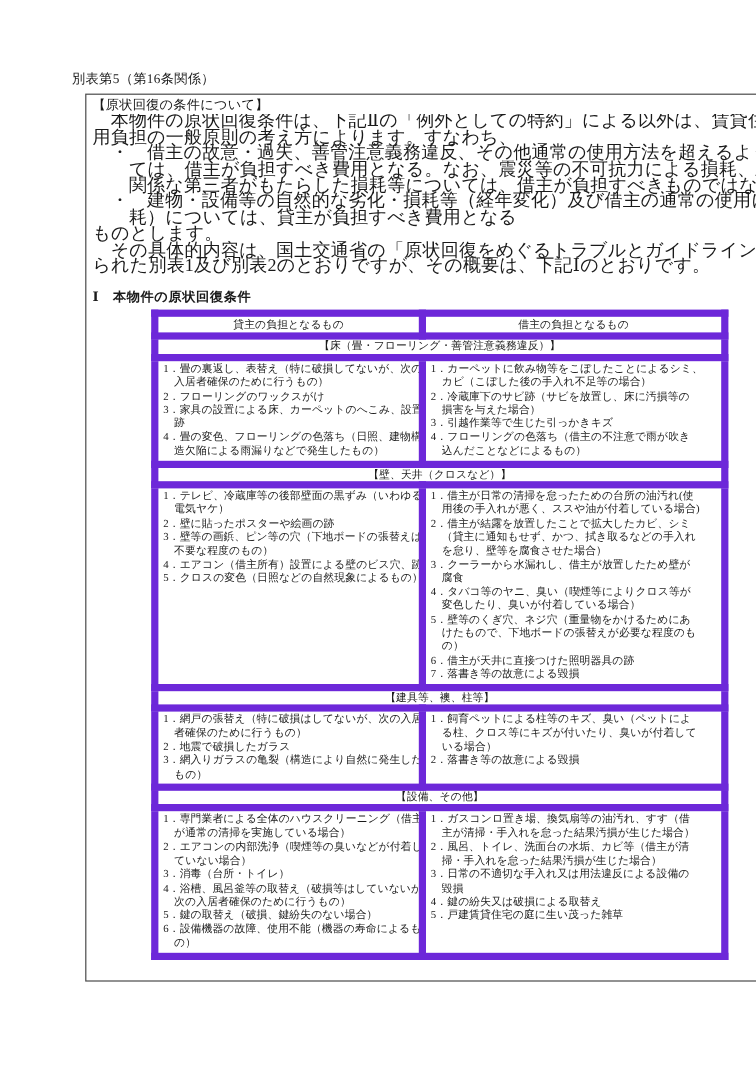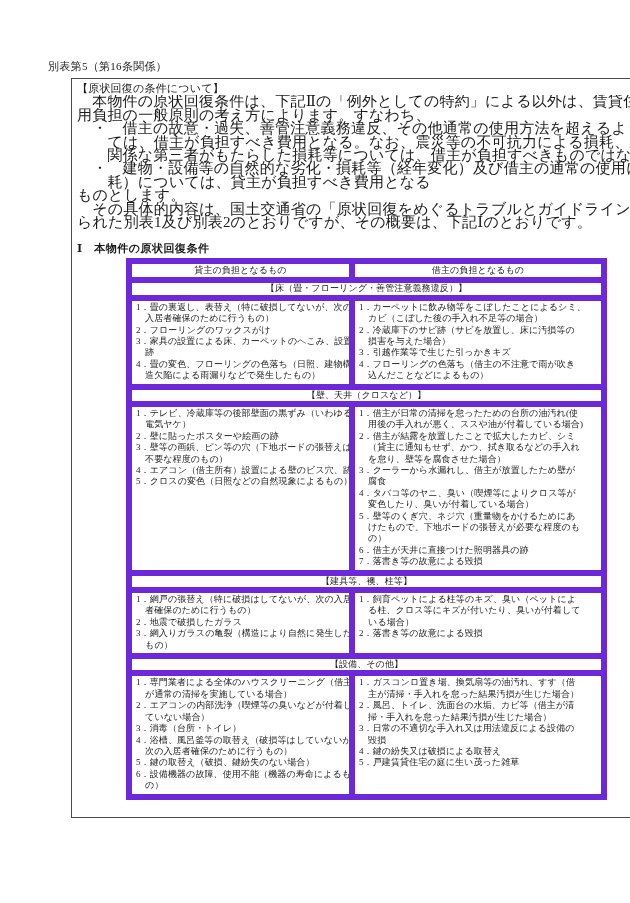--- a/index.html
+++ b/index.html
@@ -6,21 +6,21 @@
   html,body { background:#ffffff; }
   .page {
     position:relative;
     width:630px; height:903px;
     background:#ffffff;
     font-family:"Liberation Serif","DejaVu Serif",serif;
     color:#1a1a1a;
     overflow:hidden;
   }
   .doc-title {
-    position:absolute; left:48px; top:60px;
+    position:absolute; left:60px; top:60px;
     font-size:11px; line-height:13px; letter-spacing:0.3px;
     white-space:pre;
   }
   .conditions-box {
     position:absolute; left:55px; top:78px;
     width:614px; height:740px;
     border:1px solid #4a4a4a;
     padding:3px 7px 4px 5px;
     overflow:hidden;
     margin-left:16px;

